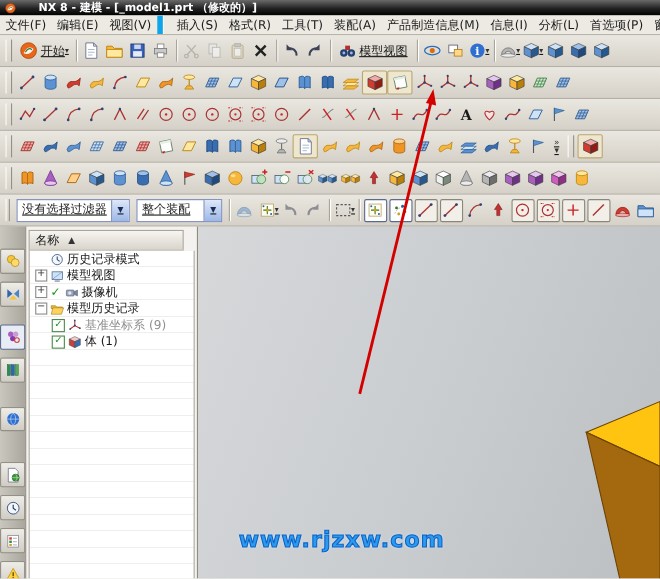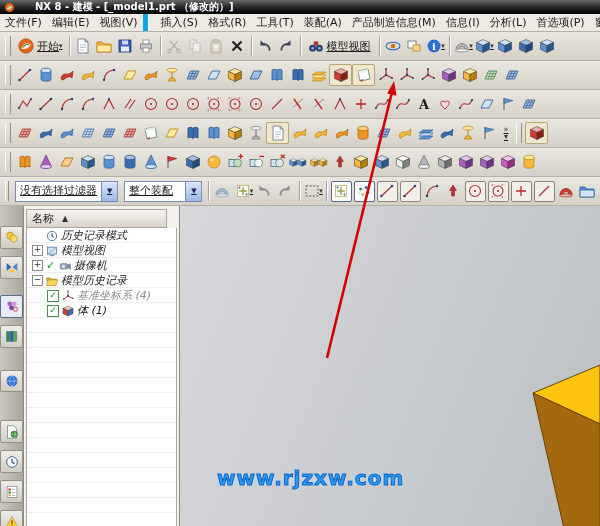--- a/index.html
+++ b/index.html
@@ -68,26 +68,26 @@
   .ptree{flex:1;margin:0 2px 2px 2px;background:#fff;border:1px solid #aaa69c;border-top:none;overflow:hidden;
          background-image:repeating-linear-gradient(#ffffff 0 14px,#f0eeea 14px 15px);}
   .trow{height:15px;display:flex;align-items:center;gap:2px;padding-left:5px;font-size:11px;}
   .texp{width:9px;height:9px;flex:none;border:1px solid #8a8a8a;background:#fff;font-size:9px;line-height:7px;
         text-align:center;color:#333;}
   .tind{width:13px;flex:none;} .tsp{width:11px;flex:none;}
   .tbox{width:10px;height:10px;flex:none;border:1px solid #4a8a4a;background:#fff;color:#179617;
         font-size:9px;line-height:9px;text-align:center;font-weight:bold;}
   .tcheck{color:#179617;font-weight:bold;font-size:11px;width:11px;flex:none;text-align:center;}
   .trow svg{width:14px;height:14px;flex:none;}
-  .tlabel{white-space:nowrap;font-style:italic;}
+  .tlabel{white-space:nowrap;}
   .tdim{color:#8f8f8f;}
   
   .gfx{flex:1;position:relative;overflow:hidden;
        background:linear-gradient(112deg,#d6d8da 0%,#c9cccf 55%,#bcbfc2 100%);}
-  .watermark{position:absolute;left:37px;top:260px;font-size:20px;font-weight:bold;letter-spacing:1px;
+  .watermark{position:absolute;left:37px;top:272px;font-size:20px;font-weight:bold;letter-spacing:1px;
              color:#2b9bf0;-webkit-text-stroke:1px #0e62c4;text-shadow:0 0 3px #cfeaff,0 0 1px #ffffff;}
   .boxsvg{position:absolute;inset:0;width:100%;height:100%;}
   .arrowsvg{position:absolute;inset:0;width:600px;height:526px;z-index:60;pointer-events:none;}
   .defs{position:absolute;width:0;height:0;}
 </style>
 </head>
 <body>
 
 <svg class="defs" aria-hidden="true">
   <defs>
@@ -1220,21 +1220,21 @@
               <use href="#s-folderopen"></use>
             </svg>
             <span class="tlabel">模型历史记录</span>
           </div>
           <div class="trow">
             <i class="tind"></i>
             <span class="tbox">✓</span>
             <svg viewBox="0 0 18 18">
               <use href="#s-csys"></use>
             </svg>
-            <span class="tlabel tdim">基准坐标系 (4)</span>
+            <span class="tlabel tdim">基准坐标系 (9)</span>
           </div>
           <div class="trow">
             <i class="tind"></i>
             <span class="tbox">✓</span>
             <svg viewBox="0 0 18 18">
               <use href="#s-body"></use>
             </svg>
             <span class="tlabel">体 (1)</span>
           </div>
         </div>

